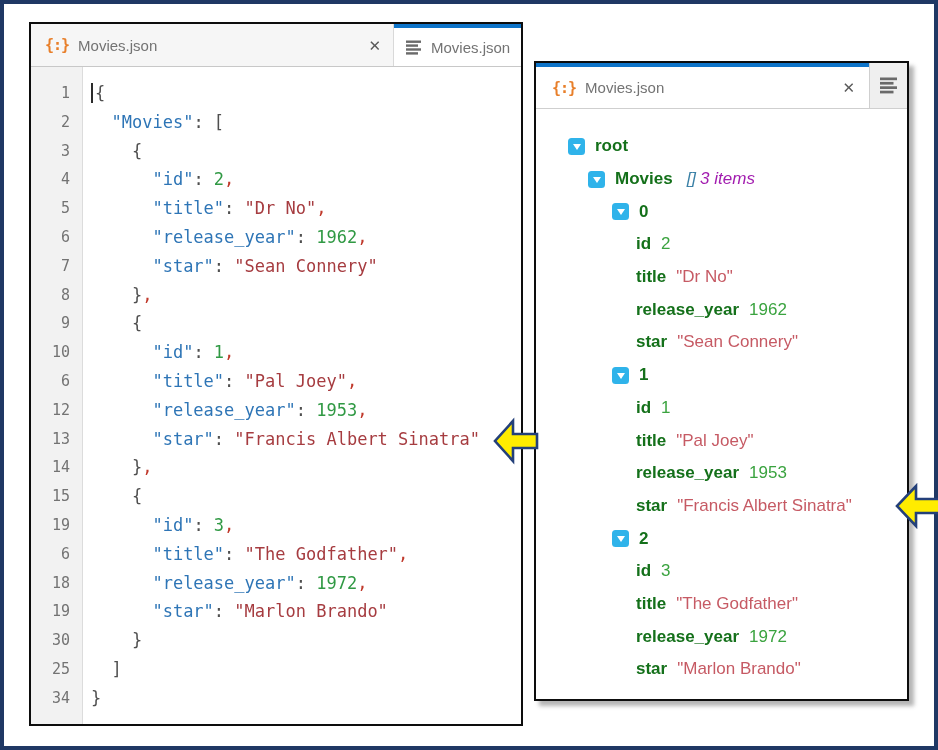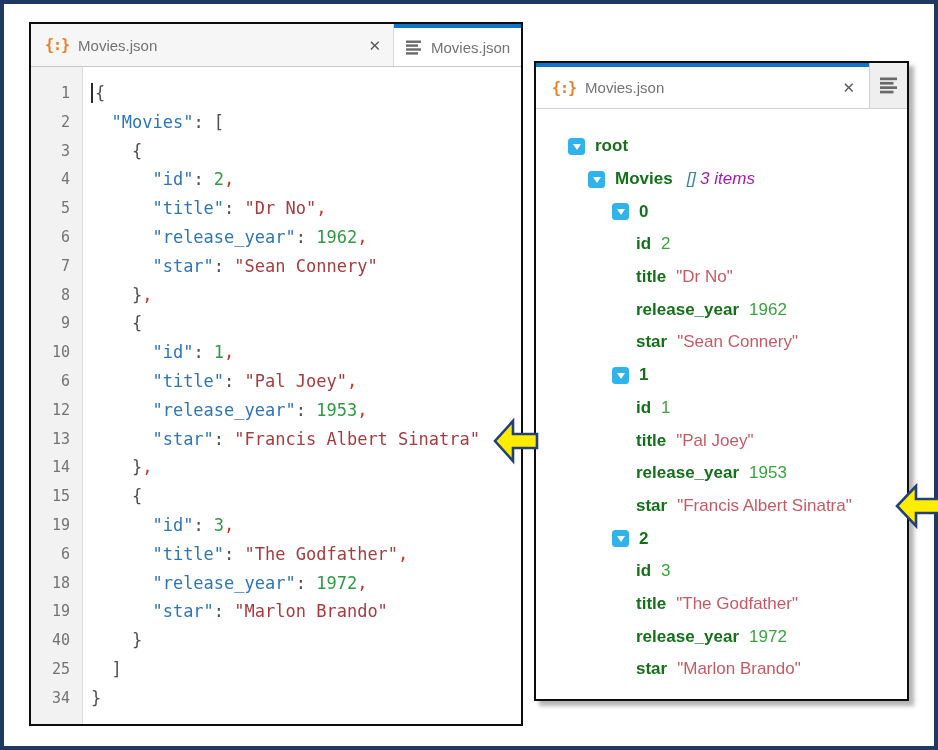--- a/index.html
+++ b/index.html
@@ -140,21 +140,21 @@
           <div class="gnum">10</div>
           <div class="gnum">6</div>
           <div class="gnum">12</div>
           <div class="gnum">13</div>
           <div class="gnum">14</div>
           <div class="gnum">15</div>
           <div class="gnum">19</div>
           <div class="gnum">6</div>
           <div class="gnum">18</div>
           <div class="gnum">19</div>
-          <div class="gnum">40</div>
+          <div class="gnum">30</div>
           <div class="gnum">25</div>
           <div class="gnum">34</div>
         </div>
       <div class="codearea">
           <div class="cline"><span class="caret"></span><span class="tk-p">{</span></div>
           <div class="cline"><span class="tk-w">  </span><span class="tk-k">"Movies"</span><span class="tk-p">: [</span></div>
           <div class="cline"><span class="tk-w">    </span><span class="tk-p">{</span></div>
           <div class="cline"><span class="tk-w">      </span><span class="tk-k">"id"</span><span class="tk-p">: </span><span class="tk-n">2</span><span class="tk-c">,</span></div>
           <div class="cline"><span class="tk-w">      </span><span class="tk-k">"title"</span><span class="tk-p">: </span><span class="tk-s">"Dr No"</span><span class="tk-c">,</span></div>
           <div class="cline"><span class="tk-w">      </span><span class="tk-k">"release_year"</span><span class="tk-p">: </span><span class="tk-n">1962</span><span class="tk-c">,</span></div>

